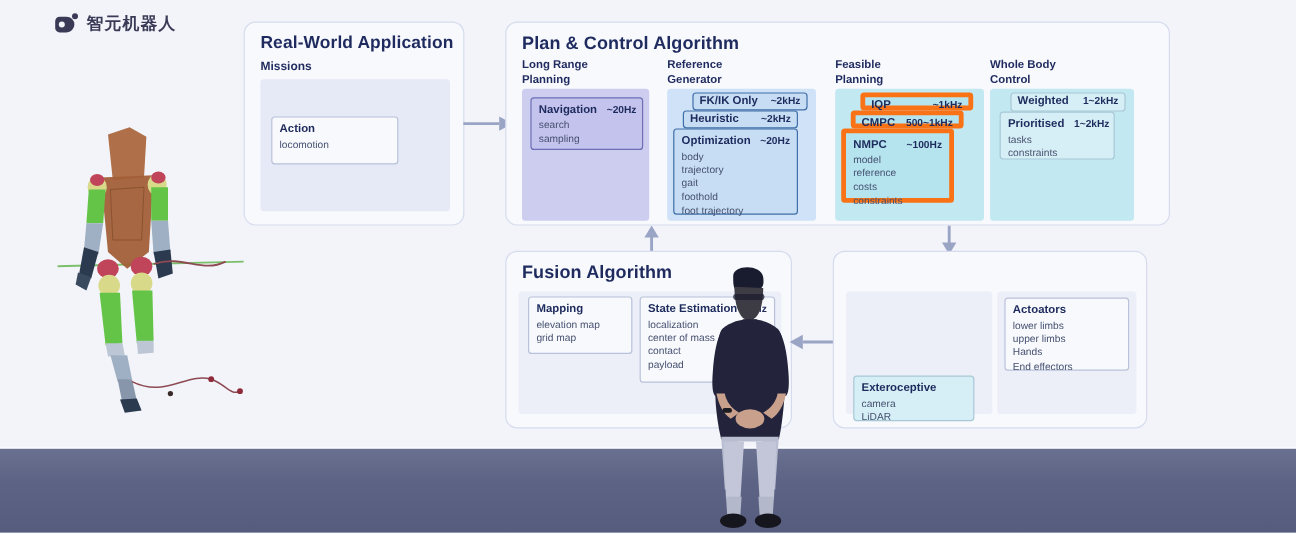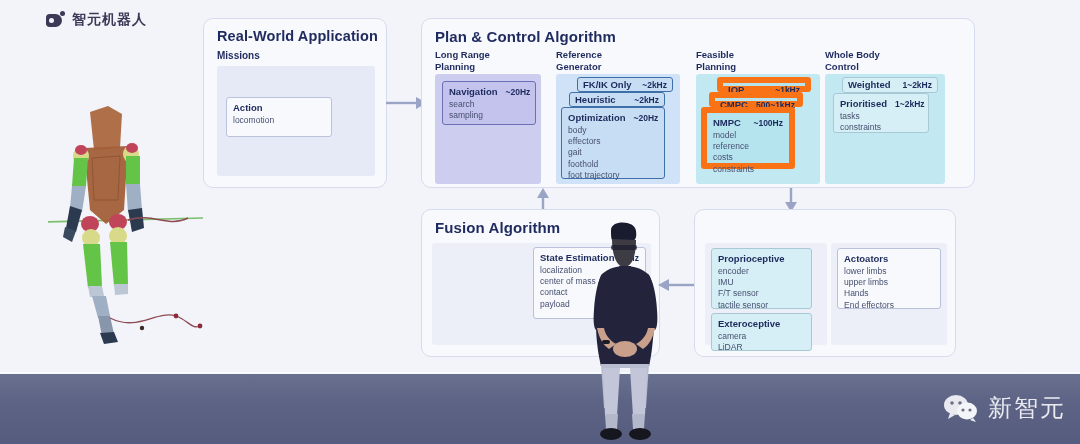--- a/index.html
+++ b/index.html
@@ -84,21 +84,21 @@
   .well.plain  { background:#eceff8; }
   .well.lav    { background:#e6e9f6; }
 
   
   .card {
     position:absolute; border-radius:3px;
     padding:4px 6px;
   }
   .card.purple { background:#c3c3ee; border:1px solid #6e6eb5; }
   .card.blue   { background:#c7ddf4; border:1px solid #3f6fa8; }
-  .card.cyan   { background:#b5e4ef; border:6px solid #f97316; }
+  .card.cyan   { background:#b5e4ef; border:4px solid #f97316; }
   .card.white  { background:#f7f9fd; border:1px solid #b9c2da; }
   .card.cyanlt { background:#d6eff6; border:1px solid #a8c8d6; }
 
   .card-head {
     display:flex; justify-content:space-between; align-items:baseline;
     gap:8px;
   }
   .card-name { font-size:9.5px; font-weight:700; color:#1d2a5c; white-space:nowrap;}
   .card-freq { font-size:8.5px; font-weight:700; color:#1d2a5c; white-space:nowrap;}
   .card-list { margin-top:2px; }
@@ -224,21 +224,21 @@
         <span class="card-freq">~2kHz</span>
       </div>
     </div>
     <div class="card blue" style="left:139px; top:88px; width:104px; height:72px;">
       <div class="card-head">
         <span class="card-name">Optimization</span>
         <span class="card-freq">~20Hz</span>
       </div>
       <div class="card-list">
         <div>body</div>
-        <div>effectors</div>
+        <div>trajectory</div>
         <div>gait</div>
         <div>foothold</div>
         <div>foot trajectory</div>
       </div>
     </div>
 
     <div class="col-title" style="position:absolute; left:274px; top:30px; width:90px;">Feasible
 Planning</div>
     <div class="well cyan" style="left:274px; top:55px; width:124px; height:110px;"></div>
     <div class="card cyan" style="left:295px; top:58px; width:94px; height:15px; padding:1px 5px;">
@@ -297,20 +297,29 @@
   <div class="arrow" style="left:784px; top:188px;">
     <svg width="14" height="24" viewBox="0 0 14 24">
       <line x1="7" y1="0" x2="7" y2="15" stroke="#9aa4c4" stroke-width="2.4"></line>
       <path d="M1 14 L13 14 L7 24 Z" fill="#9aa4c4"></path>
     </svg>
   </div>
 
   <div class="panel" style="left:421px; top:209px; width:239px; height:148px;">
     <div class="panel-title" style="position:absolute; left:13px; top:9px; font-size:15px;">Fusion Algorithm</div>
     <div class="well plain" style="left:10px; top:33px; width:219px; height:102px;"></div>
+    <div class="card white" style="left:18px; top:37px; width:87px; height:48px;">
+      <div class="card-head">
+        <span class="card-name">Mapping</span>
+      </div>
+      <div class="card-list">
+        <div>elevation map</div>
+        <div>grid map</div>
+      </div>
+    </div>
     <div class="card white" style="left:111px; top:37px; width:113px; height:72px;">
       <div class="card-head">
         <span class="card-name">State Estimation</span>
         <span class="card-freq">Hz</span>
       </div>
       <div class="card-list">
         <div>localization</div>
         <div>center of mass</div>
         <div>contact</div>
         <div>payload</div>
@@ -322,31 +331,20 @@
     <svg width="40" height="14" viewBox="0 0 40 14">
       <line x1="40" y1="7" x2="11" y2="7" stroke="#9aa4c4" stroke-width="2.4"></line>
       <path d="M11 1 L0 7 L11 13 Z" fill="#9aa4c4"></path>
     </svg>
   </div>
 
   <div class="panel" style="left:694px; top:209px; width:262px; height:148px;">
     <div class="well plain" style="left:10px; top:33px; width:122px; height:102px;"></div>
     <div class="well plain" style="left:136px; top:33px; width:116px; height:102px;"></div>
 
-    <div class="card cyanlt" style="left:16px; top:38px; width:101px; height:61px; background:#d6eff6; border-color:#a8c8d6;">
-      <div class="card-head">
-        <span class="card-name">Proprioceptive</span>
-      </div>
-      <div class="card-list">
-        <div>encoder</div>
-        <div>IMU</div>
-        <div>F/T sensor</div>
-        <div>tactile sensor</div>
-      </div>
-    </div>
 
     <div class="card cyanlt" style="left:16px; top:103px; width:101px; height:38px; background:#d6eff6; border-color:#a8c8d6;">
       <div class="card-head">
         <span class="card-name">Exteroceptive</span>
       </div>
       <div class="card-list">
         <div>camera</div>
         <div>LiDAR</div>
       </div>
     </div>
@@ -383,29 +381,14 @@
       <path d="M26 146 L74 146 L71 190 L64 190 L60 150 L40 150 L36 190 L29 190 Z" fill="#b9bdd0"></path>
       <path d="M28 150 L45 150 L42 198 L30 198 Z" fill="#c2c6d8"></path>
       <path d="M55 150 L72 150 L70 198 L58 198 Z" fill="#c2c6d8"></path>
       <path d="M30 196 L43 196 L42 211 L31 211 Z" fill="#b4b8cb"></path>
       <path d="M57 196 L70 196 L69 211 L58 211 Z" fill="#b4b8cb"></path>
       <ellipse cx="36" cy="216" rx="11" ry="6" fill="#16161f"></ellipse>
       <ellipse cx="65" cy="216" rx="11" ry="6" fill="#16161f"></ellipse>
     </svg>
   </div>
 
-  <div class="watermark">
-    <div class="wechat">
-      <svg width="38" height="30" viewBox="0 0 38 30">
-        <ellipse cx="14" cy="12" rx="12" ry="10" fill="#e9eaf0"></ellipse>
-        <path d="M8 20 L6 26 L13 22 Z" fill="#e9eaf0"></path>
-        <circle cx="10" cy="10" r="1.8" fill="#6b7189"></circle>
-        <circle cx="18" cy="10" r="1.8" fill="#6b7189"></circle>
-        <ellipse cx="25" cy="18" rx="10" ry="8.5" fill="#f4f5f9"></ellipse>
-        <path d="M31 25 L34 29 L28 27 Z" fill="#f4f5f9"></path>
-        <circle cx="21" cy="17" r="1.6" fill="#6b7189"></circle>
-        <circle cx="28" cy="17" r="1.6" fill="#6b7189"></circle>
-      </svg>
-    </div>
-    <div class="wm-text">新智元</div>
-  </div>
 
 </div>
 
 </body></html>

